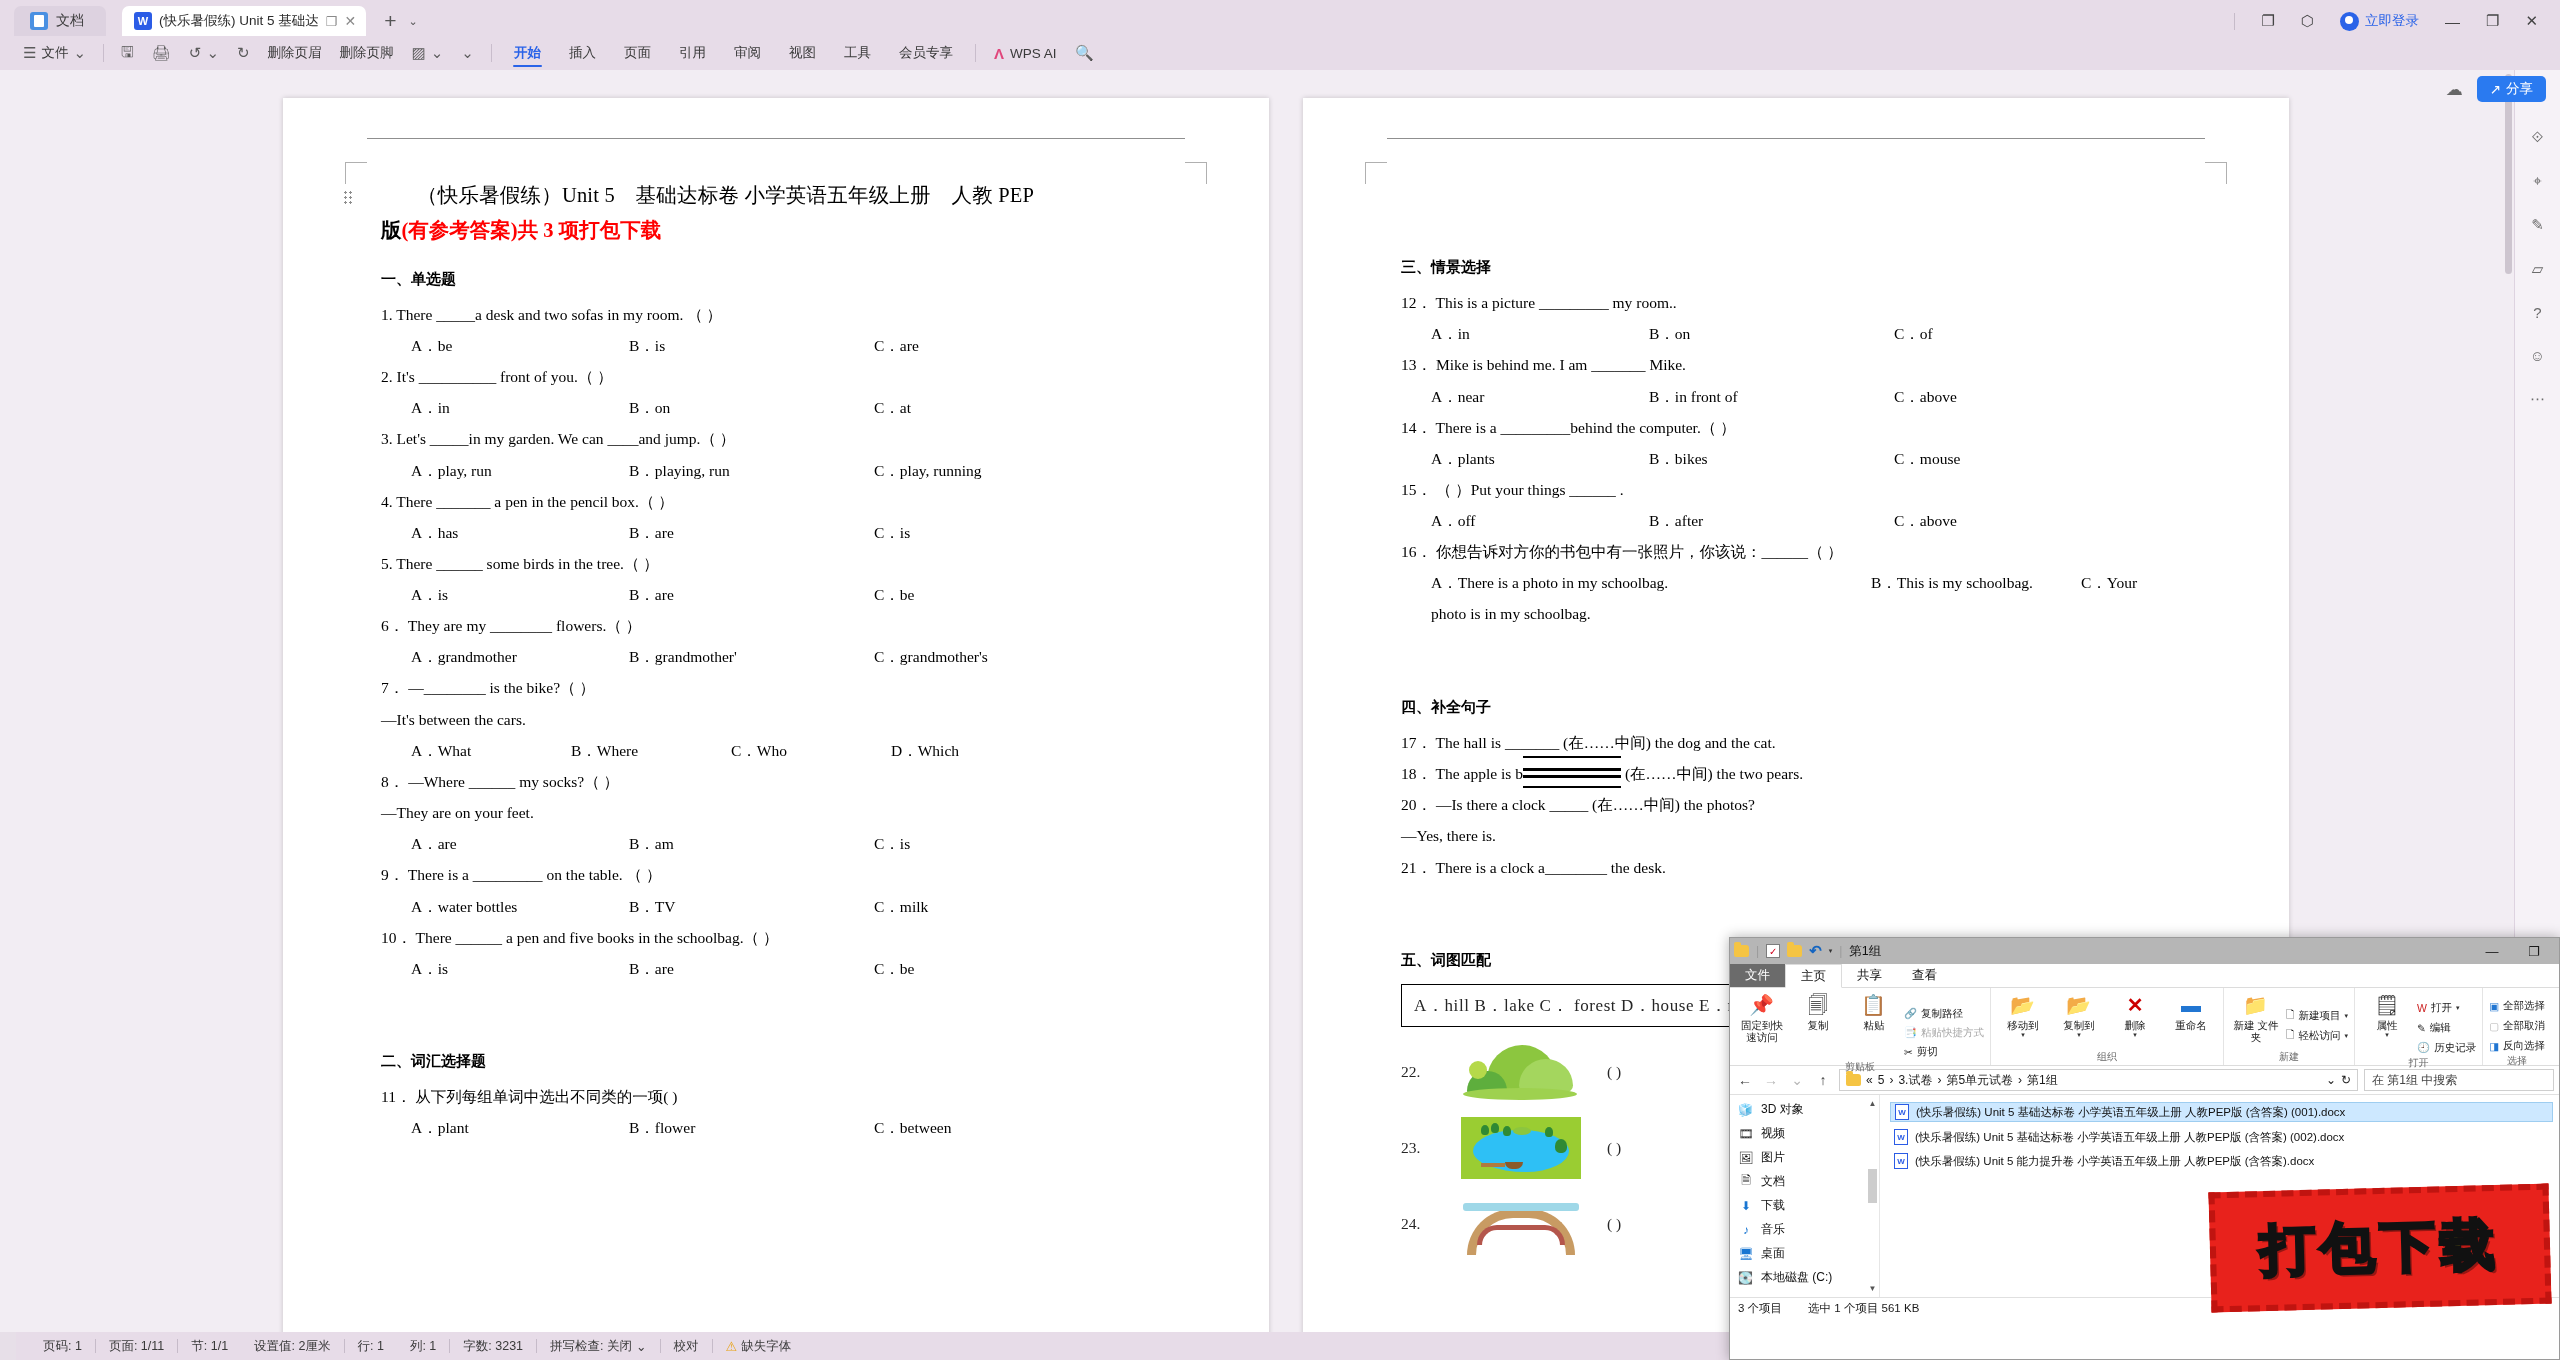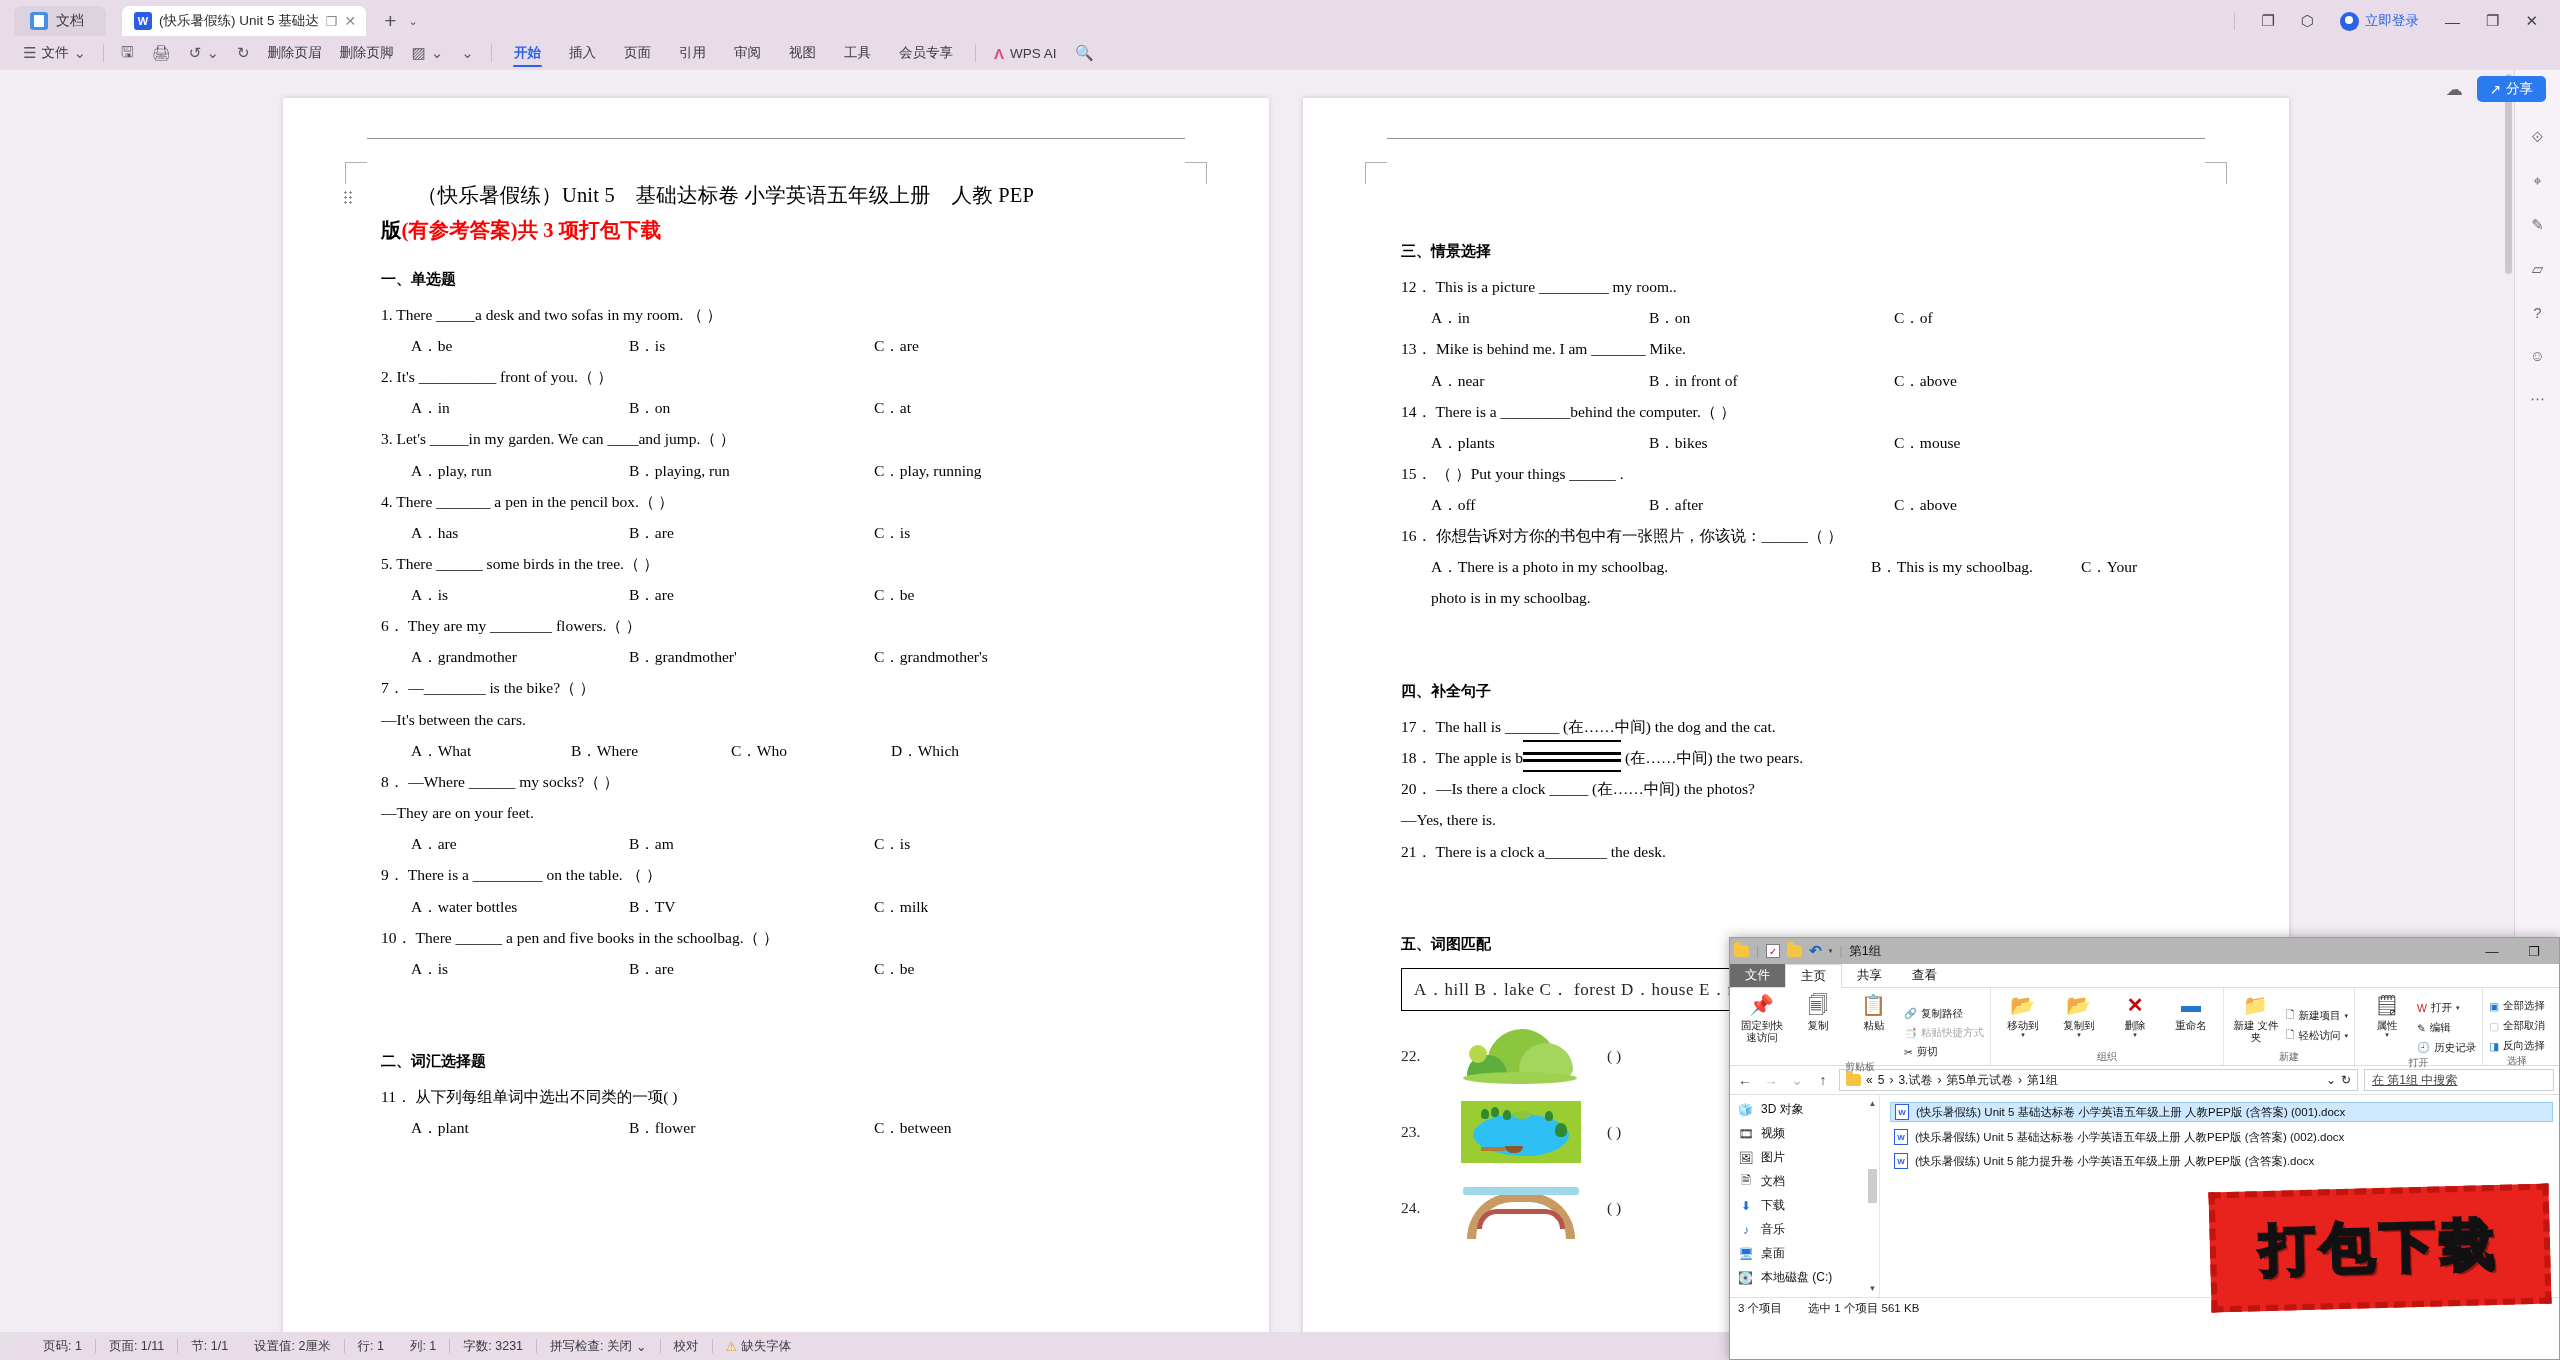--- a/index.html
+++ b/index.html
@@ -198,21 +198,21 @@
   .rbig{display:flex;flex-direction:column;align-items:center;width:52px;font-size:10.5px;color:#1a1a1a;text-align:center;line-height:1.15;}
   .rbig .gi{height:28px;display:flex;align-items:center;justify-content:center;font-size:20px;}
   .rsmall{display:flex;align-items:center;gap:4px;font-size:10.5px;height:17px;color:#1a1a1a;}
   .rsmall.dim{color:#a8a8a8;}
   .rglabel{font-size:10px;color:#666;text-align:center;padding-bottom:1px;}
   .caret{font-size:7px;color:#333;}
   .addrbar{height:28px;display:flex;align-items:center;gap:6px;padding:0 5px;background:#fff;}
   .navbtn{width:20px;text-align:center;color:#3b3b3b;font-size:14px;}
   .navbtn.dim{color:#b7b7b7;}
   .crumbs{flex:1;height:22px;border:1px solid #cfcfcf;display:flex;align-items:center;gap:5px;padding:0 6px;font-size:12px;}
-  .searchbox{width:190px;height:22px;border:1px solid #cfcfcf;display:flex;align-items:center;padding:0 7px;font-size:12px;color:#444;text-decoration:underline;}
+  .searchbox{width:190px;height:22px;border:1px solid #cfcfcf;display:flex;align-items:center;padding:0 7px;font-size:12px;color:#444;}
   .ex-body{display:flex;height:203px;border-top:1px solid #e0e0e0;}
   .ex-nav{width:150px;border-right:1px solid #e6e6e6;padding:6px 0 0 8px;display:flex;flex-direction:column;gap:7px;position:relative;}
   .navitem{display:flex;align-items:center;gap:7px;font-size:12px;color:#111;}
   .nico{width:16px;height:14px;display:flex;align-items:center;justify-content:center;font-size:12px;}
   .ex-scroll{position:absolute;right:2px;top:4px;bottom:4px;width:9px;}
   .ex-scroll .up,.ex-scroll .dn{font-size:8px;color:#555;text-align:center;}
   .ex-scroll .th{position:absolute;top:70px;width:9px;height:34px;background:#cdcdcd;}
   .ex-files{flex:1;padding:7px 6px 0 10px;display:flex;flex-direction:column;gap:6px;position:relative;}
   .frow{display:flex;align-items:center;gap:7px;font-size:11.5px;color:#111;padding:1px 4px;white-space:nowrap;}
   .frow.sel{background:#cde8ff;border:1px solid #9ecdf0;}
@@ -468,21 +468,21 @@
           <span class="o3">C．between</span>
         </div>
     </div>
   </div>
 
   <div class="page pageR">
     <div class="hdr-rule"></div>
     <div class="margin-mark mm-tl"></div>
     <div class="margin-mark mm-tr"></div>
 
-    <div class="doc-body" style="top:144px;">
+    <div class="doc-body" style="top:160px;">
       <div class="sect-head" style="margin-top:0;">三、情景选择</div>
 
       <div class="q"><span>12．</span> <span>This is a picture _________ my room..</span></div>
       <div class="opts">
           <span class="o1">A．in</span>
           <span class="o2">B．on</span>
           <span class="o3">C．of</span>
         </div>
 
       <div class="q"><span>13．</span> <span>Mike is behind me. I am _______ Mike.</span></div>

